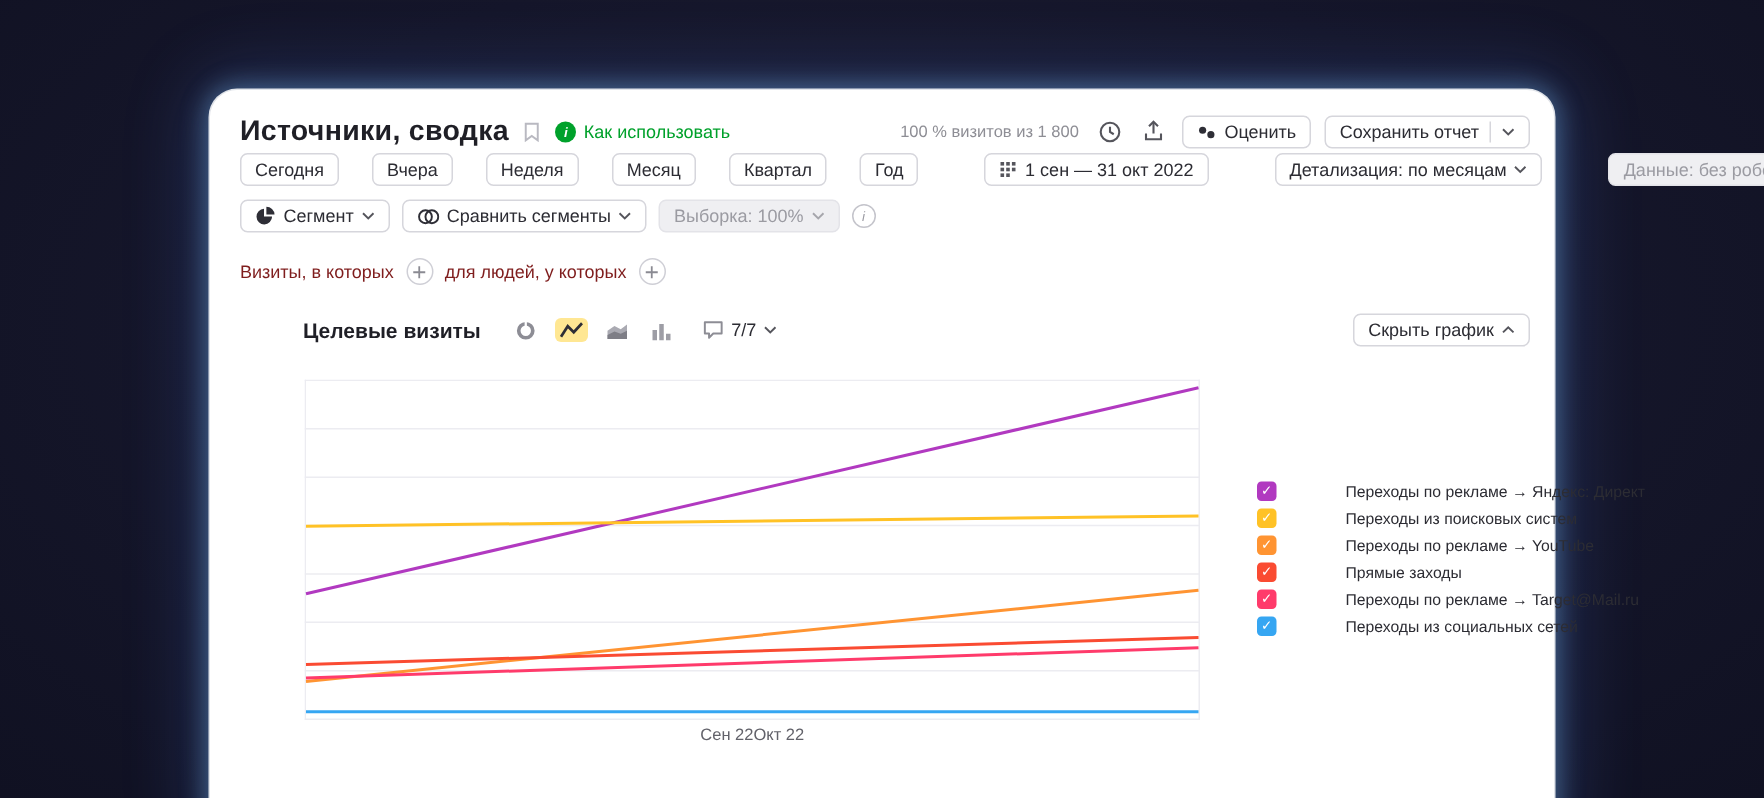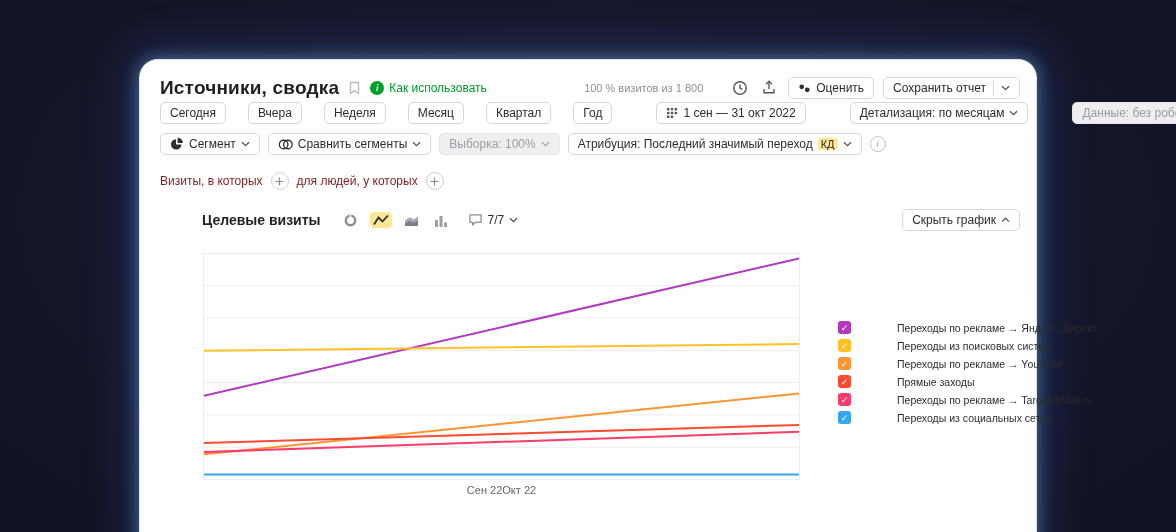--- a/index.html
+++ b/index.html
@@ -8,21 +8,21 @@
   .card{position:absolute;left:140px;top:60px;width:896px;height:500px;background:#fff;border-radius:18px;
     box-shadow:0 0 0 1px rgba(255,255,255,.85),0 0 16px 3px rgba(130,200,255,.38),0 0 46px 14px rgba(90,140,255,.18);}
   .row{position:absolute;left:20px;right:16px;display:flex;align-items:center;}
   
   .header-row{top:15px;height:26px;gap:8px;}
   .title{font-size:19px;font-weight:bold;color:#1f1f26;margin:0;letter-spacing:.2px;}
   .howto{display:inline-flex;align-items:center;gap:5px;color:#00a12b;font-size:12px;cursor:pointer;text-decoration:none;}
   .info-green{width:14px;height:14px;border-radius:50%;background:#00a12b;color:#fff;font-size:9px;font-weight:bold;
     display:inline-flex;align-items:center;justify-content:center;font-style:italic;}
   .header-right{margin-left:auto;display:flex;align-items:center;gap:9px;}
-  .visits-info{font-size:11px;color:#8e8e95;margin-right:18px;}
+  .visits-info{font-size:11px;color:#8e8e95;margin-right:2px;}
   .icon-btn{border:none;background:none;padding:2px;cursor:pointer;display:inline-flex;align-items:center;}
   
   .btn{height:22px;padding:0 9px;border:1px solid #d6d6dc;border-radius:5px;background:#fff;font-size:12px;color:#2c2c33;
     display:inline-flex;align-items:center;gap:5px;cursor:pointer;white-space:nowrap;font-family:inherit;}
   .btn.disabled{background:#efeff2;border-color:#e3e3e8;color:#9b9ba2;}
   .badge{background:#ffe793;border-radius:3px;padding:0 3px;font-size:11px;color:#2c2c33;}
   .chev{flex:none;}
   
   .periods-row{top:42px;gap:22px;}
   .periods-row .sep{width:7px;}
@@ -156,27 +156,20 @@
         </svg>
       <span>Сравнить сегменты</span>
       <svg class="chev" width="9" height="6" viewBox="0 0 9 6">
           <path d="M1 1.2 L4.5 4.6 L8 1.2" fill="none" stroke="#55555c" stroke-width="1.3"></path>
         </svg>
     </button>
     <button class="btn disabled">
       <span>Выборка: 100%</span>
       <svg class="chev" width="9" height="6" viewBox="0 0 9 6">
           <path d="M1 1.2 L4.5 4.6 L8 1.2" fill="none" stroke="#a6a6ac" stroke-width="1.3"></path>
-        </svg>
-    </button>
-    <button class="btn">
-      <span>Атрибуция: Последний значимый переход</span>
-      <span class="badge">КД</span>
-      <svg class="chev" width="9" height="6" viewBox="0 0 9 6">
-          <path d="M1 1.2 L4.5 4.6 L8 1.2" fill="none" stroke="#55555c" stroke-width="1.3"></path>
         </svg>
     </button>
     <span class="info-icon">i</span>
   </div>
 
   <div class="row conditions-row">
     <span>Визиты, в которых</span>
     <button class="plus-btn">
       <svg width="9" height="9" viewBox="0 0 9 9">
           <path d="M4.5 0.5 V8.5 M0.5 4.5 H8.5" stroke="#8a8a92" stroke-width="1.2"></path>

